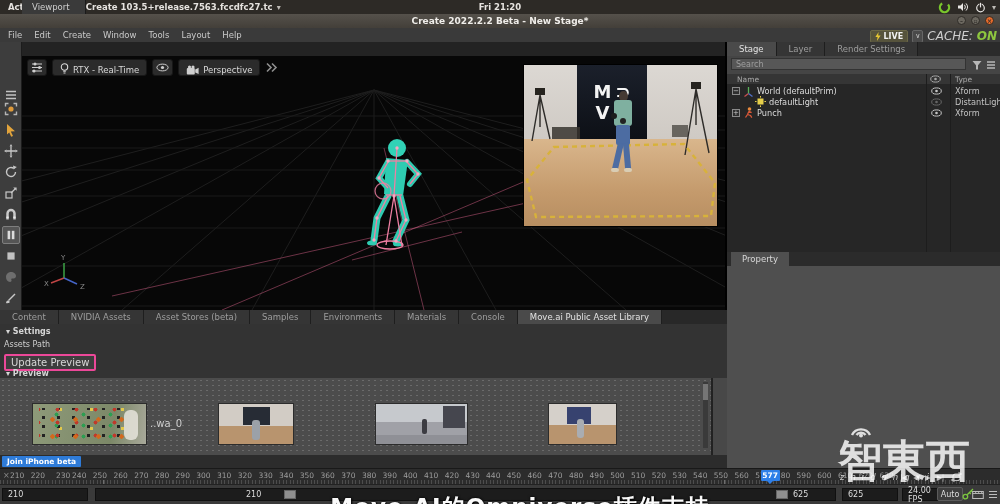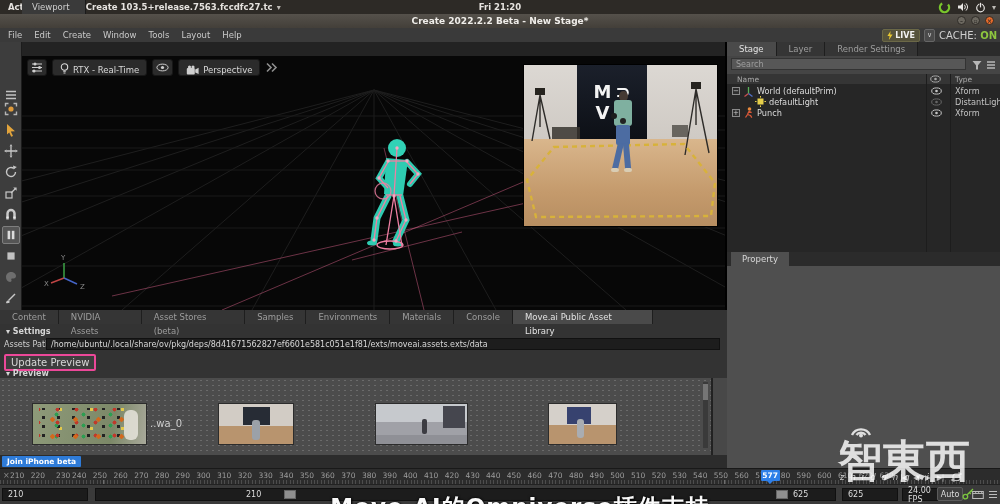--- a/index.html
+++ b/index.html
@@ -28,21 +28,21 @@
 
   
   #menu-bar{left:0;top:28px;width:1000px;height:14px;background:#3a3a3a;display:flex;align-items:center;}
   #menu-items{display:flex;gap:12px;margin-left:8px;color:#c9c9c9;font-size:8.5px;}
   .menu-item{cursor:default;}
   #menu-right{position:absolute;right:3px;top:29px;display:flex;align-items:center;gap:4px;}
   #live-btn{display:flex;align-items:center;gap:2px;background:#56533c;border:1px solid #6b6847;
             border-radius:2px;padding:1px 4px;height:9px;font-size:8px;font-weight:bold;color:#f2f2f2;}
   #live-caret{background:#4a4a4a;border:1px solid #666;border-radius:2px;height:9px;padding:1px 2px;
               font-size:7px;color:#ccc;line-height:8px;}
-  #cache-txt{font-size:10px;color:#cfcfcf;}
+  #cache-txt{font-size:12px;color:#cfcfcf;font-style:italic;}
   #cache-on{color:#8dc63f;font-weight:bold;}
 
   
   #left-toolbar{left:0;top:42px;width:22px;height:268px;background:#3d3d3d;border-right:1px solid #1c1c1c;box-sizing:border-box;}
   .tool{position:absolute;left:2px;width:18px;height:18px;display:flex;align-items:center;justify-content:center;border-radius:2px;}
   .tool.active{background:#555;border:1px solid #7e7e7e;box-sizing:border-box;}
 
   
   #vp-tabstrip{left:22px;top:42px;width:703px;height:14px;background:#232323;}
   #vp-tab{position:absolute;left:22px;top:0;width:64px;height:14px;background:#3a3a3a;color:#cfcfcf;
@@ -102,21 +102,21 @@
   .vline{position:absolute;top:32px;width:1px;height:178px;background:#1d1d1d;}
 
   
   #property-panel{left:727px;top:252px;width:273px;height:216px;background:#4f4f4f;}
   #property-tab{position:absolute;left:4px;top:0;width:58px;height:14px;background:#4f4f4f;color:#d8d8d8;
                 font-size:8.5px;line-height:14px;text-align:center;}
   #property-tabbar{position:absolute;left:0;top:0;width:273px;height:14px;background:#2b2b2b;}
 
   
   #content-panel{left:0;top:310px;width:727px;height:158px;background:#333;}
-  #content-tabs{position:absolute;left:0;top:0;width:653px;height:14px;background:#282828;display:flex;}
+  #content-tabs{position:absolute;left:0;top:0;width:727px;height:14px;background:#282828;display:flex;}
   #settings-row{position:absolute;left:6px;top:17px;color:#d5d5d5;font-size:8px;font-weight:bold;}
   #path-label{position:absolute;left:4px;top:30px;color:#cfcfcf;font-size:8px;}
   #path-input{position:absolute;left:46px;top:28px;width:674px;height:12px;background:#1d1d1d;border:1px solid #111;
               color:#d8d8d8;font-size:8px;padding:0 4px;box-sizing:border-box;font-family:inherit;}
   #update-preview{position:absolute;left:4px;top:44px;background:#3e3e3e;border:2px solid #ec4899;border-radius:2px;
                   color:#d8d8d8;font-size:10px;padding:1px 5px;}
   #preview-hdr{position:absolute;left:6px;top:59px;color:#d5d5d5;font-size:8px;font-weight:bold;}
   #preview-body{position:absolute;left:0;top:68px;width:711px;height:77px;background:#4c4c4c;
      background-image:radial-gradient(rgba(215,215,215,.22) .6px,transparent .8px);background-size:6px 5px;}
   #preview-divider{position:absolute;left:711px;top:68px;width:2px;height:77px;background:#222;}
@@ -581,21 +581,20 @@
         <div class="tab">NVIDIA Assets</div>
         <div class="tab">Asset Stores (beta)</div>
         <div class="tab">Samples</div>
         <div class="tab">Environments</div>
         <div class="tab">Materials</div>
         <div class="tab">Console</div>
         <div class="tab active">Move.ai Public Asset Library</div>
       </div>
     <div id="settings-row">▾  Settings</div>
     <div id="path-label">Assets Path</div>
-    <input id="path-input" type="text" value="/home/ubuntu/.local/share/ov/pkg/deps/8d41671562827ef6601e581c051e1f81/exts/moveai.assets.exts/data" style="">
     <div id="update-preview">Update Preview</div>
     <div id="preview-hdr">▾  Preview</div>
     <div id="preview-body">
         <div class="pthumb pt-climbing-wall"></div>
         <div class="pthumb pt-studio-robot"></div>
         <div class="pthumb pt-plaza"></div>
         <div class="pthumb pt-move-banner-robot"></div>
         <div id="thumb-label">..wa_0</div>
       </div>
     <div id="preview-divider"></div>

